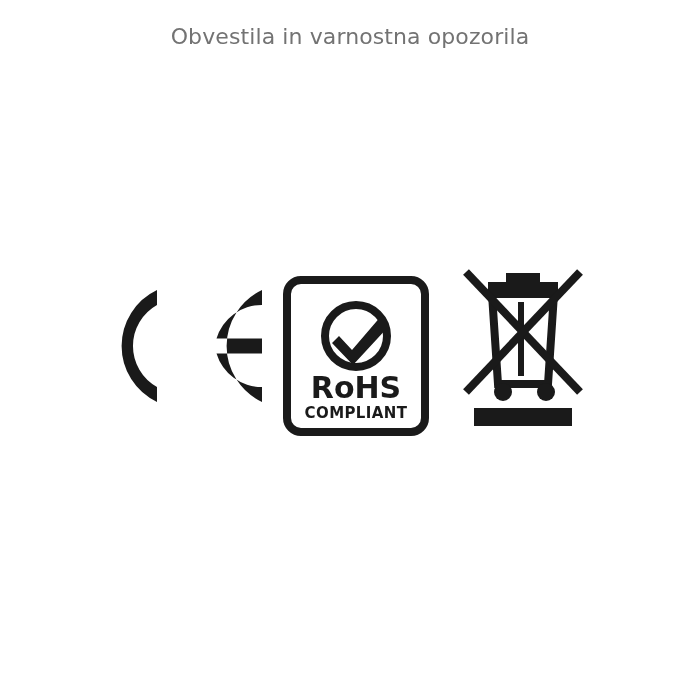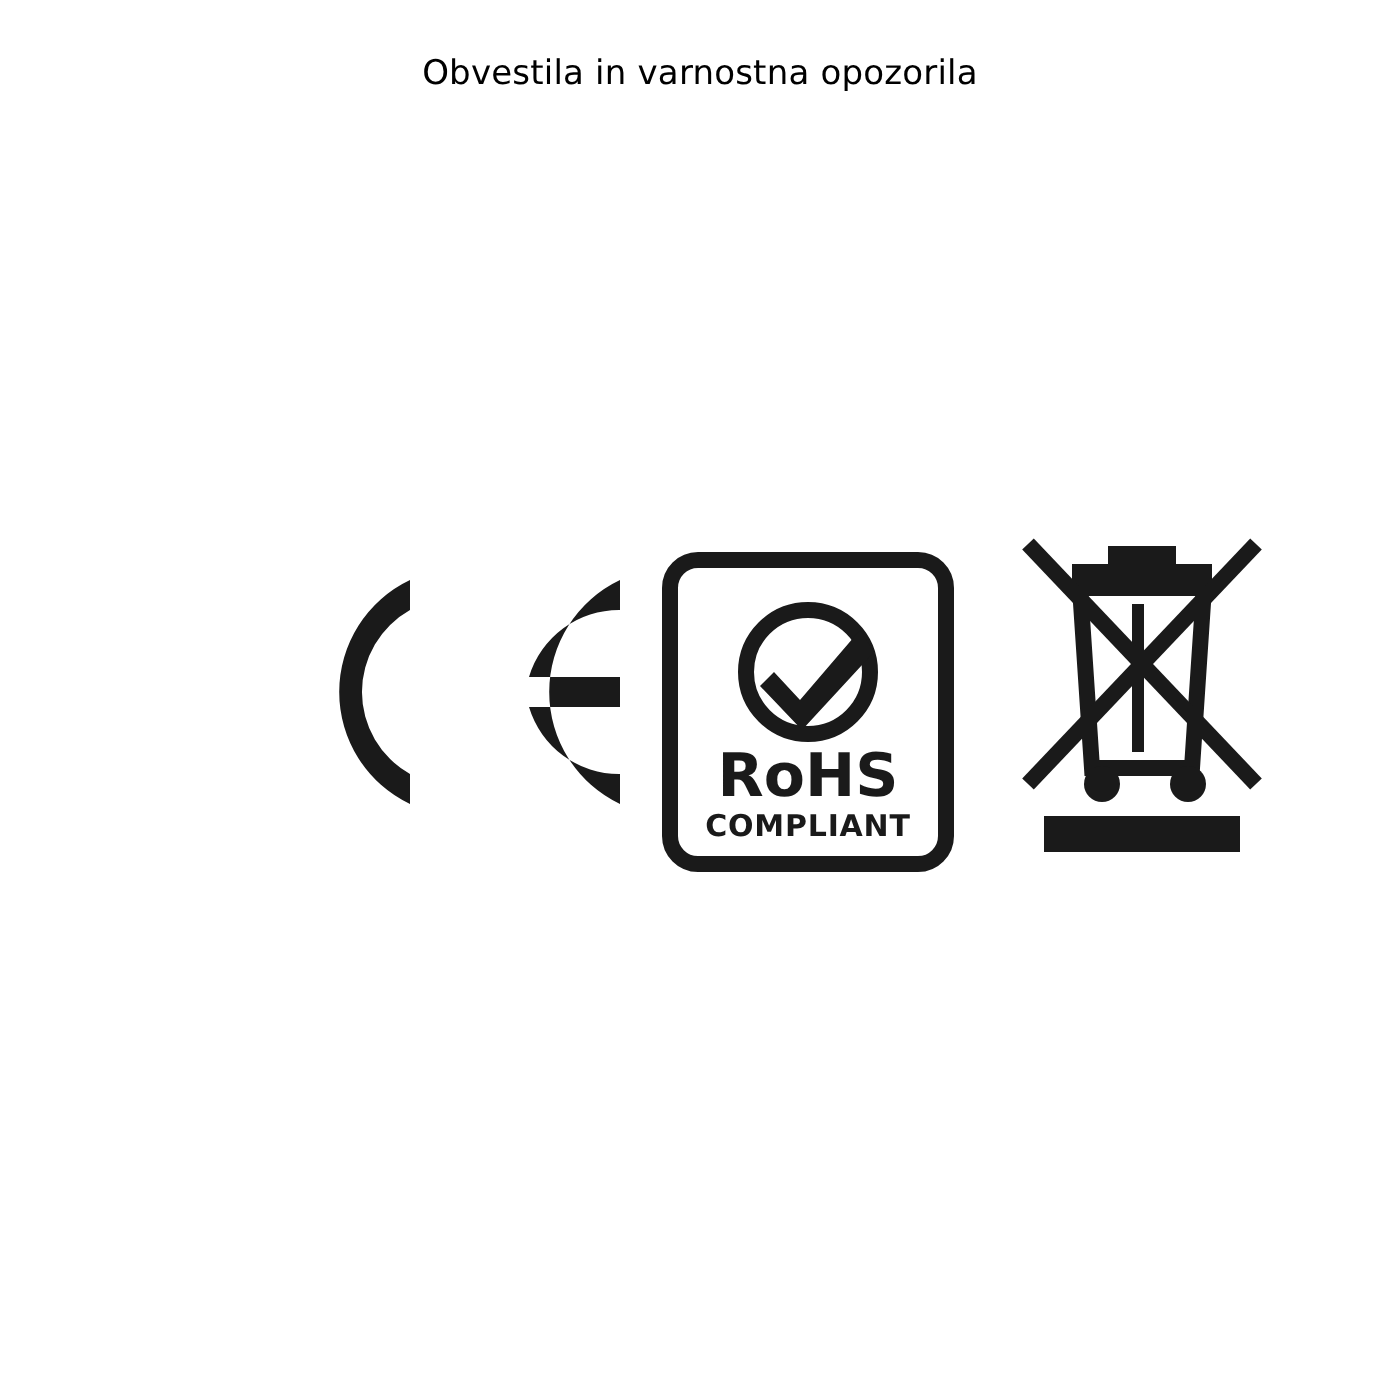--- a/index.html
+++ b/index.html
@@ -20,36 +20,35 @@
     height: 700px;
     position: relative;
     box-sizing: border-box;
   }
   .page-title {
     position: absolute;
     top: 26px;
     left: 0;
     width: 700px;
     text-align: center;
-    font-size: 17px;
+    font-size: 22px;
     line-height: 22px;
-    color: #000000;
+    color: #737373;
     letter-spacing: 0.1px;
   }
   .marks-row {
     position: absolute;
     top: 258px;
     left: 0;
     width: 700px;
     height: 180px;
   }
   .mark {
     position: absolute;
     top: 0;
-    margin-left: 48px;
   }
   
   .mark-ce {
     left: 95px;
     width: 170px;
     height: 180px;
   }
   .ce-letter {
     position: absolute;
     width: 62px;

